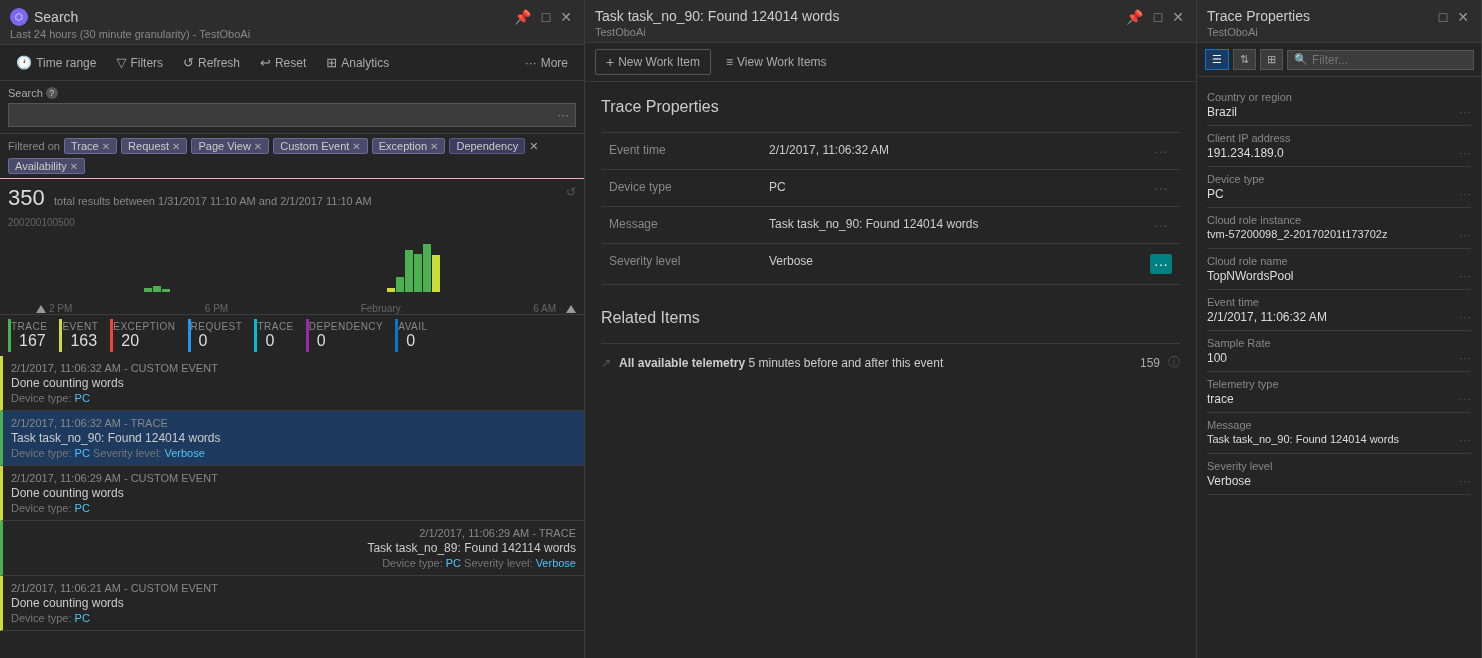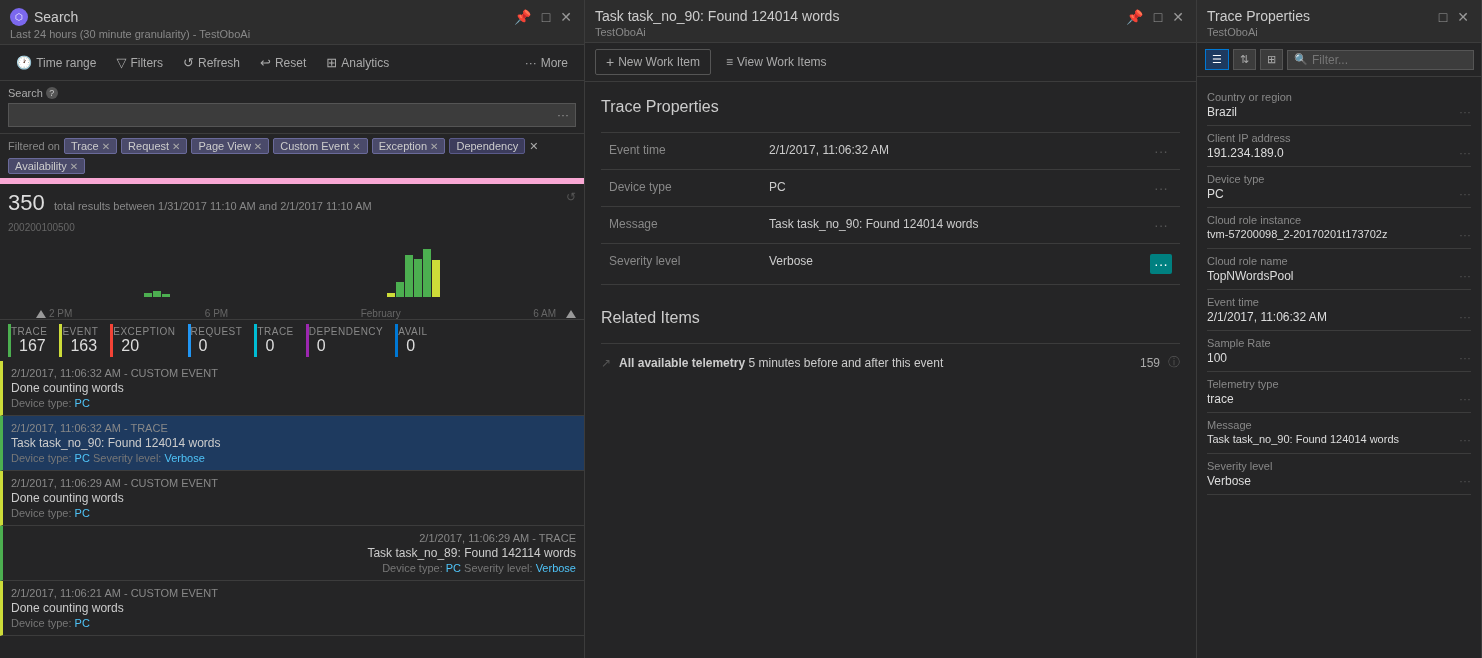--- a/index.html
+++ b/index.html
@@ -156,21 +156,21 @@
 
     .filters-row {
       padding: 4px 8px;
       display: flex;
       flex-wrap: wrap;
       align-items: center;
       gap: 4px;
       font-size: 11px;
       color: #aaa;
       flex-shrink: 0;
-      border-bottom: 6px solid #f9a8d4;
+      border-bottom: 1px solid #f9a8d4;
     }
 
     .filter-tag {
       background: #4a4a6a;
       border: 1px solid #6a6a9a;
       color: #ccc;
       padding: 1px 6px;
       border-radius: 2px;
       display: flex;
       align-items: center;

